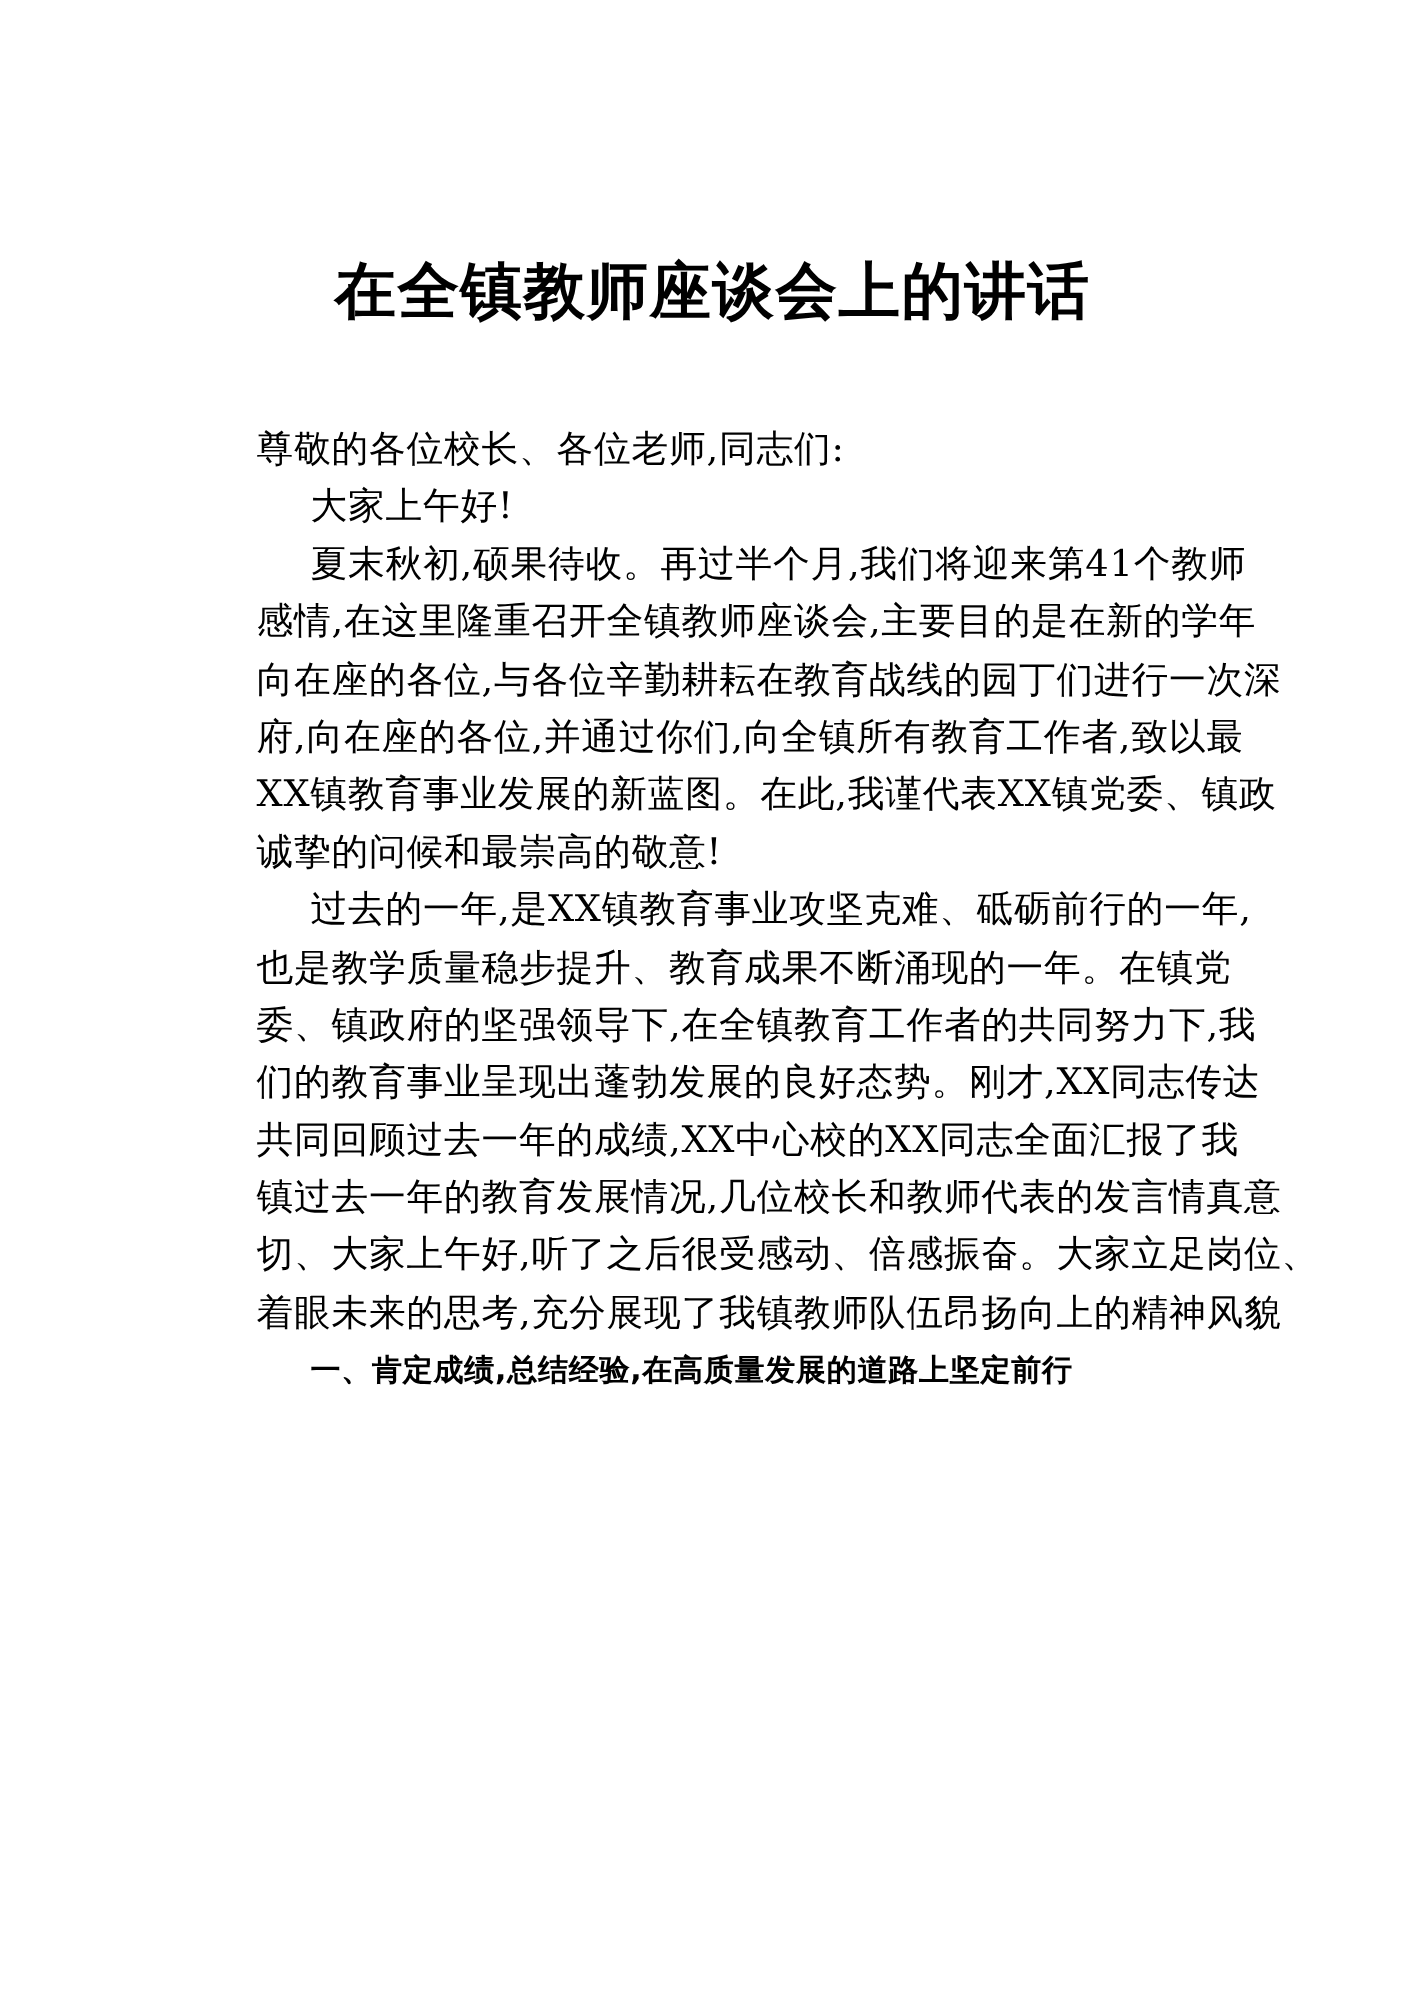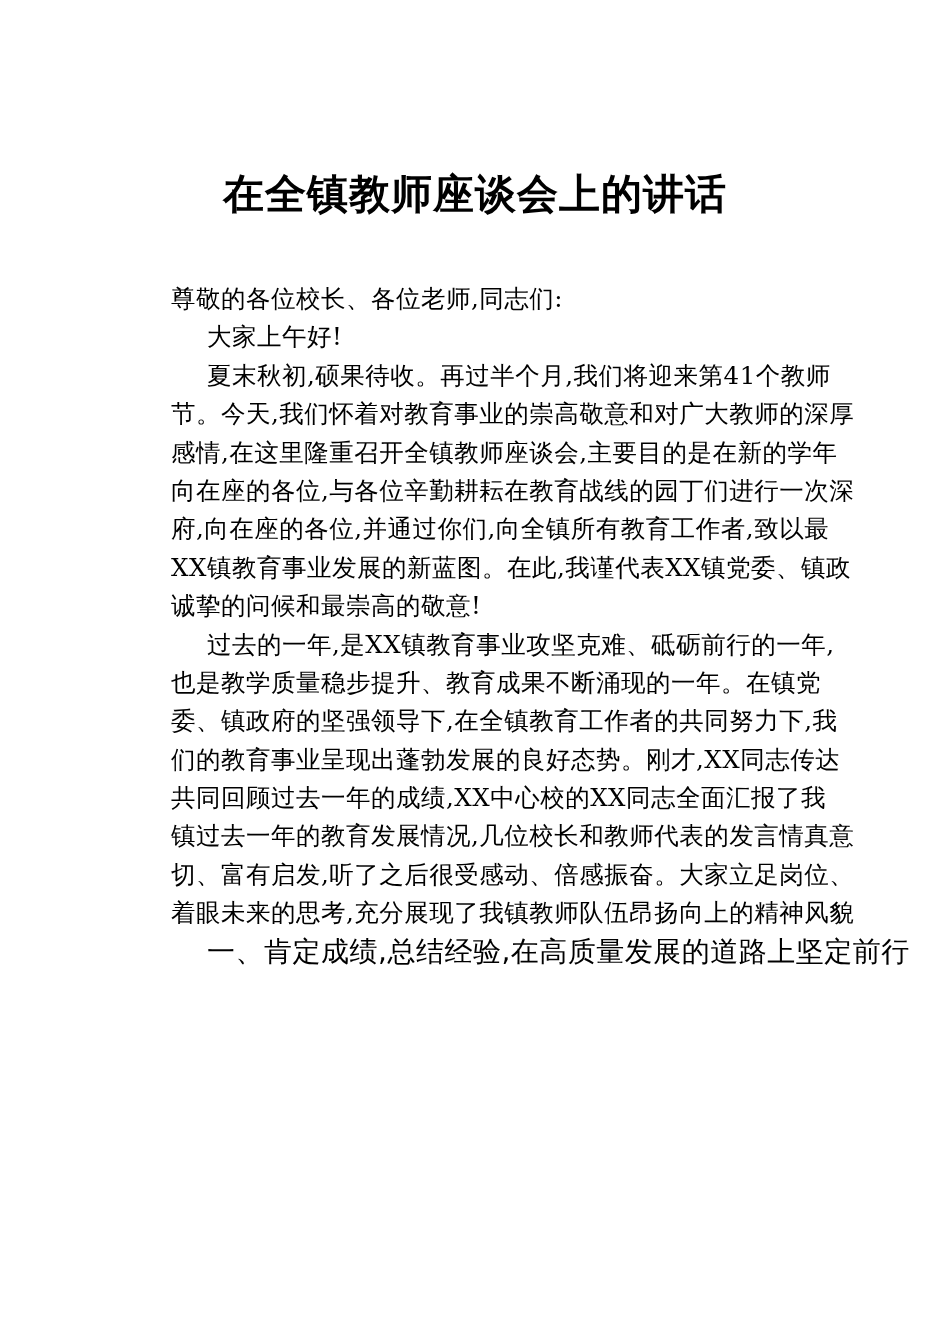--- a/index.html
+++ b/index.html
@@ -12,50 +12,49 @@
   }
   .body-text {
     position: absolute; left: 125px; top: 280px; width: 720px;
     font-family: "DejaVu Serif", "Liberation Serif", serif;
     font-size: 24.5px; line-height: 38.4px; letter-spacing: 0.5px; margin-left: 46px;
   }
   .line { display: block; white-space: nowrap; height: 38.4px; }
   .indent { padding-left: 36px; }
   .heading {
     display: block; white-space: nowrap; height: 38.4px; padding-left: 36px;
-    font-family: "DejaVu Sans", "Liberation Sans", sans-serif; font-weight: normal;
-    font-size: 28px;
+    font-family: "DejaVu Sans", "Liberation Sans", sans-serif; font-weight: bold;
+    font-size: 20px;
   }
 </style>
 </head>
 <body>
 
 <div class="page">
   <div class="title">在全镇教师座谈会上的讲话</div>
 
   <div class="body-text">
     <span class="line">尊敬的各位校长、各位老师,同志们:</span>
     <span class="line indent">大家上午好!</span>
 
     <div>
       <span class="line indent">夏末秋初,硕果待收。再过半个月,我们将迎来第41个教师</span>
-      <span class="line">节。今天,我们怀着对教育事业的崇高敬意和对广大教师的深厚</span>
       <span class="line">感情,在这里隆重召开全镇教师座谈会,主要目的是在新的学年</span>
       <span class="line">向在座的各位,与各位辛勤耕耘在教育战线的园丁们进行一次深</span>
       <span class="line">府,向在座的各位,并通过你们,向全镇所有教育工作者,致以最</span>
       <span class="line">XX镇教育事业发展的新蓝图。在此,我谨代表XX镇党委、镇政</span>
       <span class="line">诚挚的问候和最崇高的敬意!</span>
     </div>
 
     <div>
       <span class="line indent">过去的一年,是XX镇教育事业攻坚克难、砥砺前行的一年,</span>
       <span class="line">也是教学质量稳步提升、教育成果不断涌现的一年。在镇党</span>
       <span class="line">委、镇政府的坚强领导下,在全镇教育工作者的共同努力下,我</span>
       <span class="line">们的教育事业呈现出蓬勃发展的良好态势。刚才,XX同志传达</span>
       <span class="line">共同回顾过去一年的成绩,XX中心校的XX同志全面汇报了我</span>
       <span class="line">镇过去一年的教育发展情况,几位校长和教师代表的发言情真意</span>
-      <span class="line">切、富有启发,听了之后很受感动、倍感振奋。大家立足岗位、</span>
+      <span class="line">切、大家上午好,听了之后很受感动、倍感振奋。大家立足岗位、</span>
       <span class="line">着眼未来的思考,充分展现了我镇教师队伍昂扬向上的精神风貌</span>
     </div>
 
     <span class="heading">一、肯定成绩,总结经验,在高质量发展的道路上坚定前行</span>
   </div>
 </div>
 
 </body></html>

